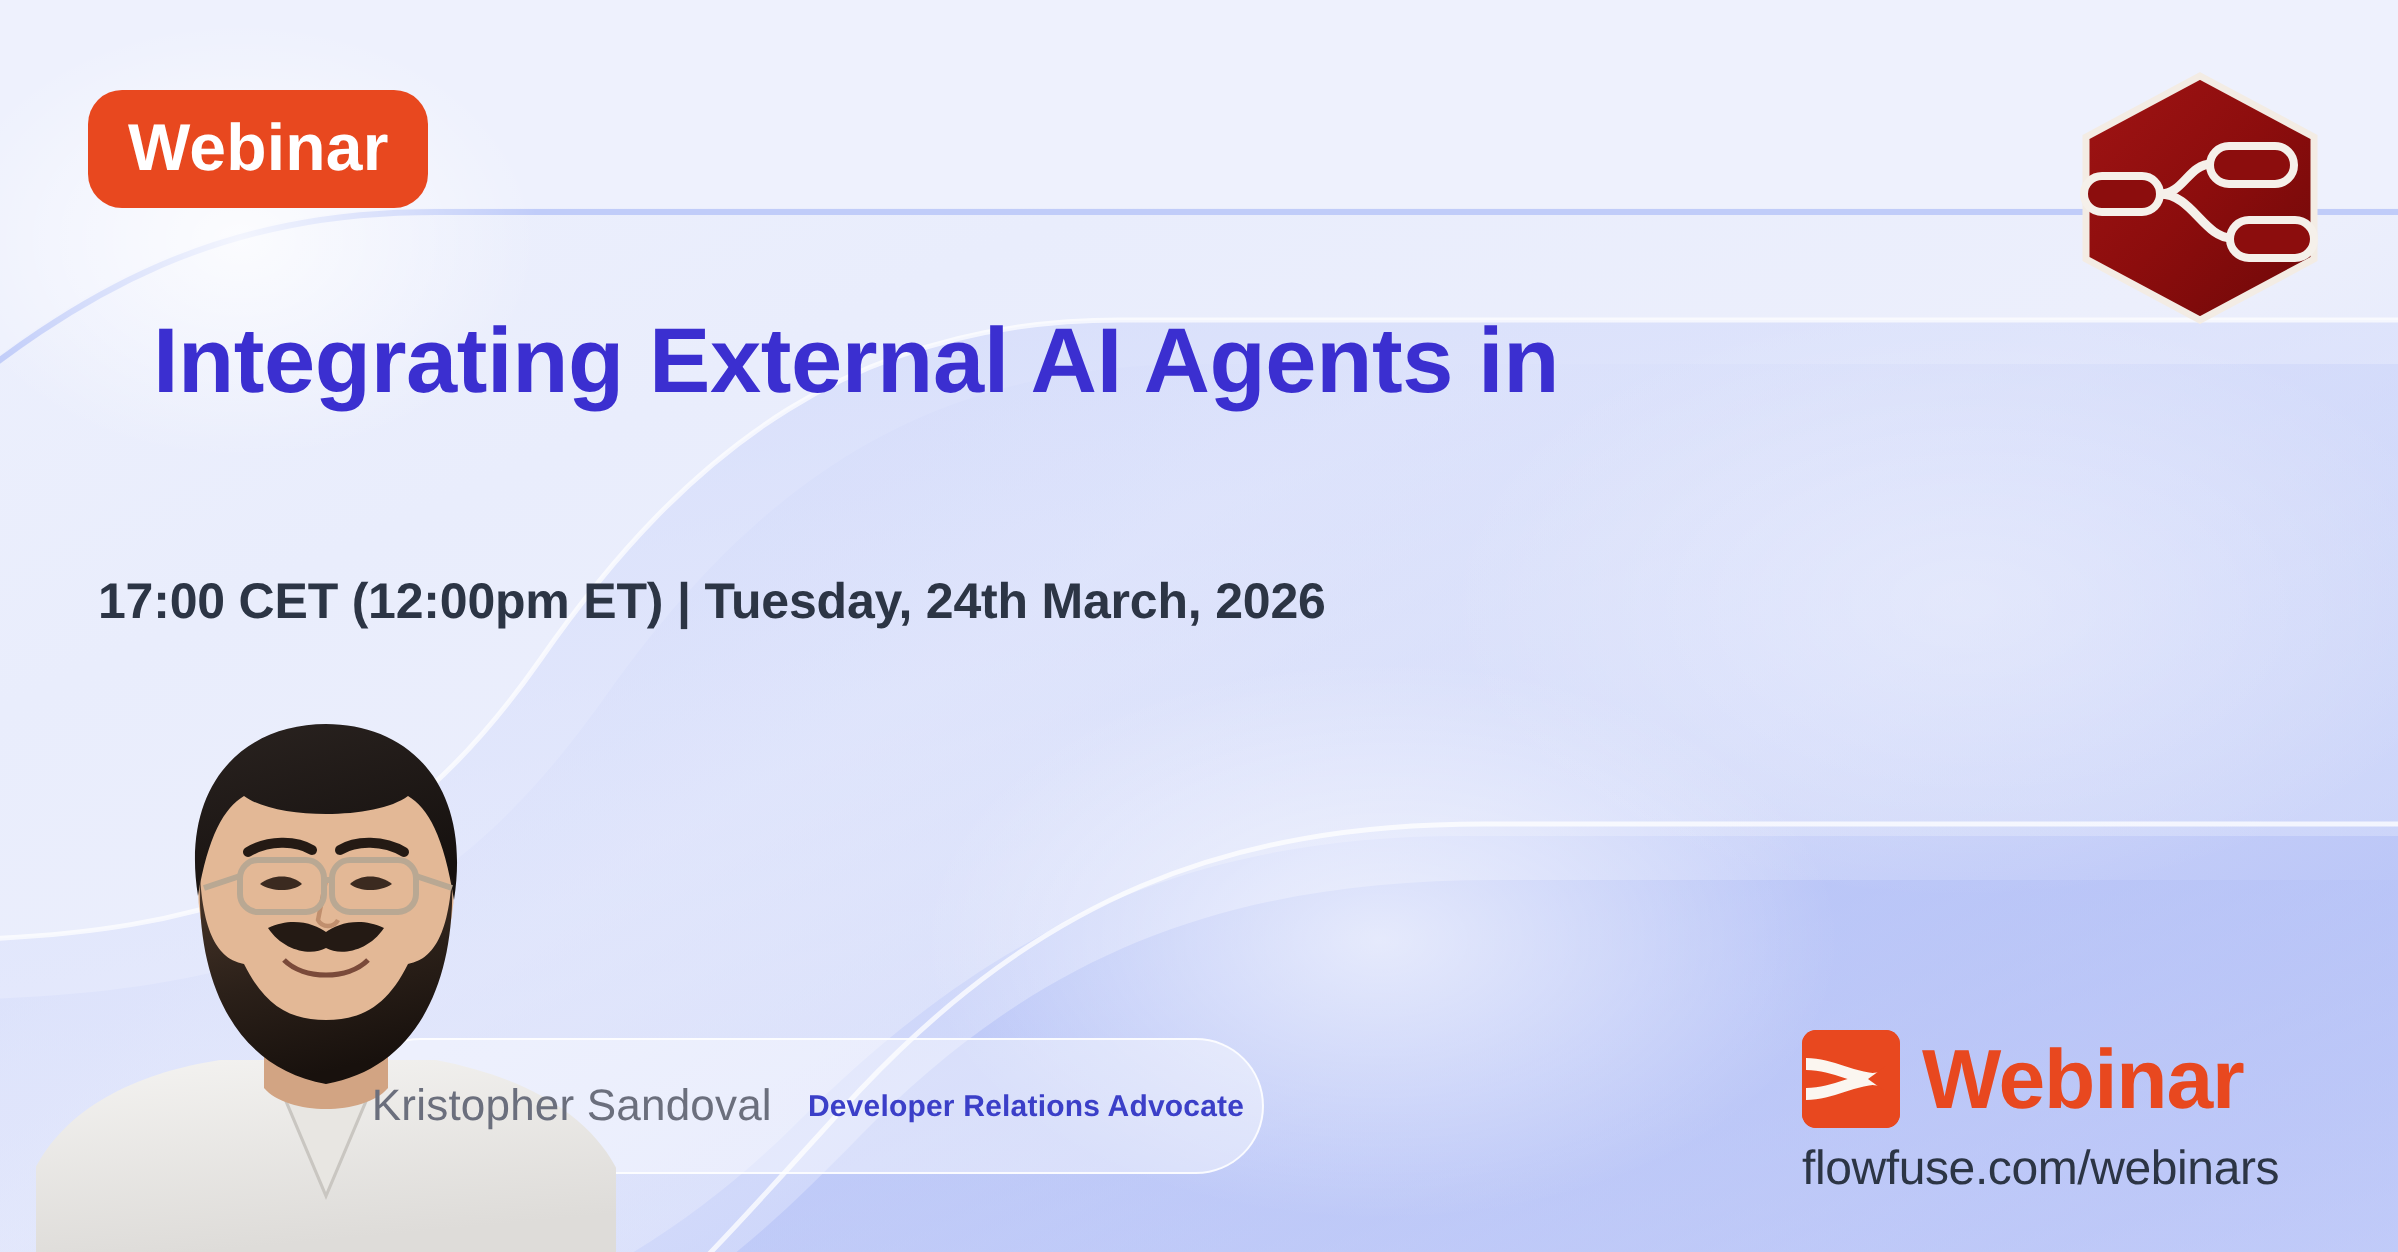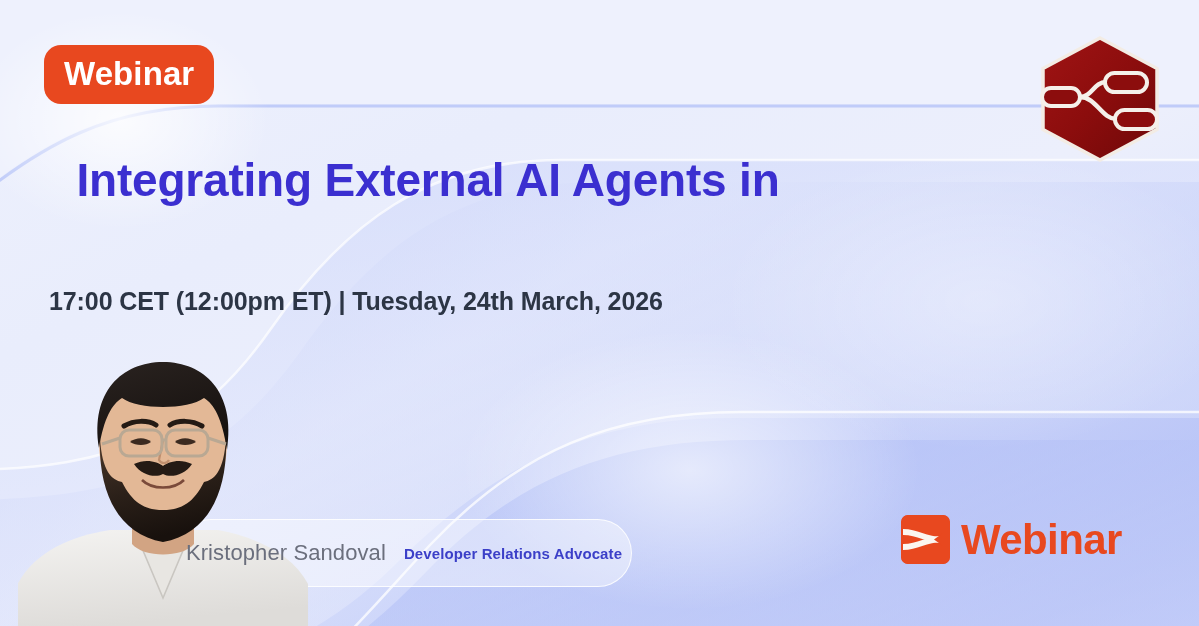--- a/index.html
+++ b/index.html
@@ -300,15 +300,16 @@
   <div class="ff-block">
     <div class="ff-row">
       <svg class="ff-mark" viewBox="0 0 49 49">
         <rect x="0" y="0" width="49" height="49" rx="7" fill="#e8481f"></rect>
         <path d="M 2 14 C 16 14 26 22 42 22 L 42 28 C 26 28 16 20 2 20 Z" fill="#fbf6f0"></path>
         <path d="M 2 29 C 16 29 26 21 42 21 L 42 27 C 26 27 16 35 2 35 Z" fill="#fbf6f0"></path>
         <path d="M 42 18 L 42 31 L 33 24.5 Z" fill="#e8481f"></path>
       </svg>
       <div class="ff-word">Webinar</div>
     </div>
+    <div class="ff-url">flowfuse.com/webinars</div>
   </div>
 
 </div>
 
 </body></html>

